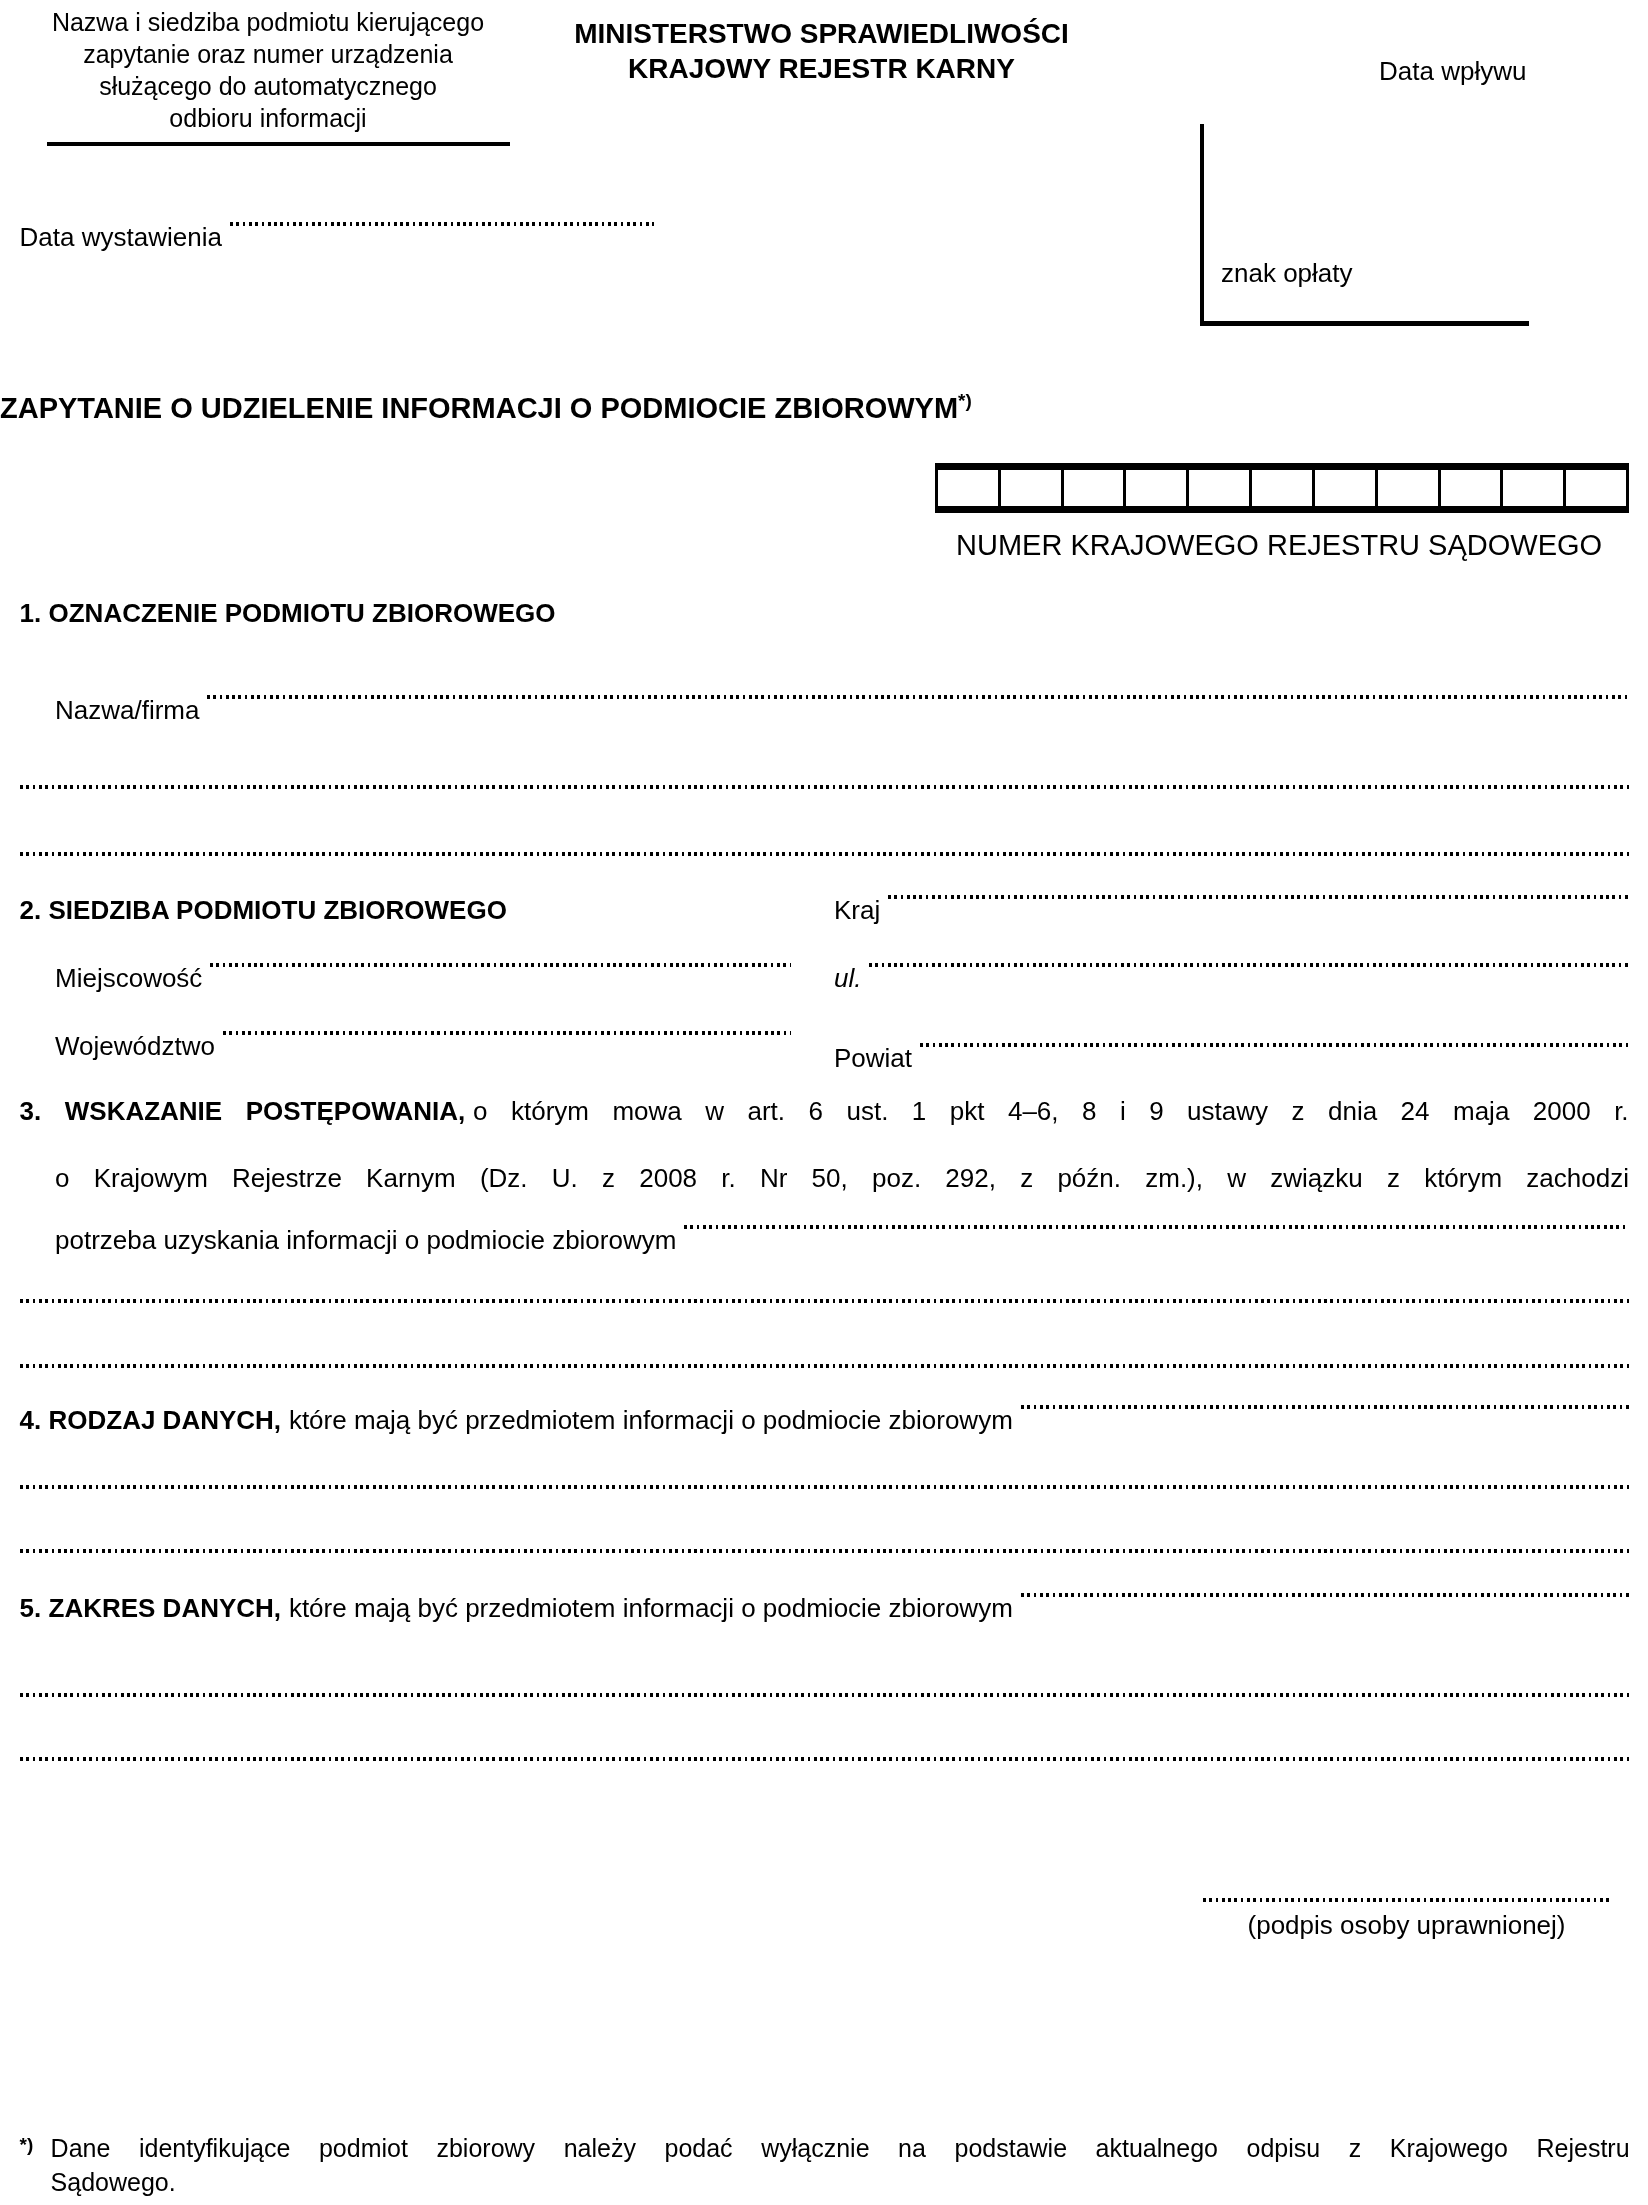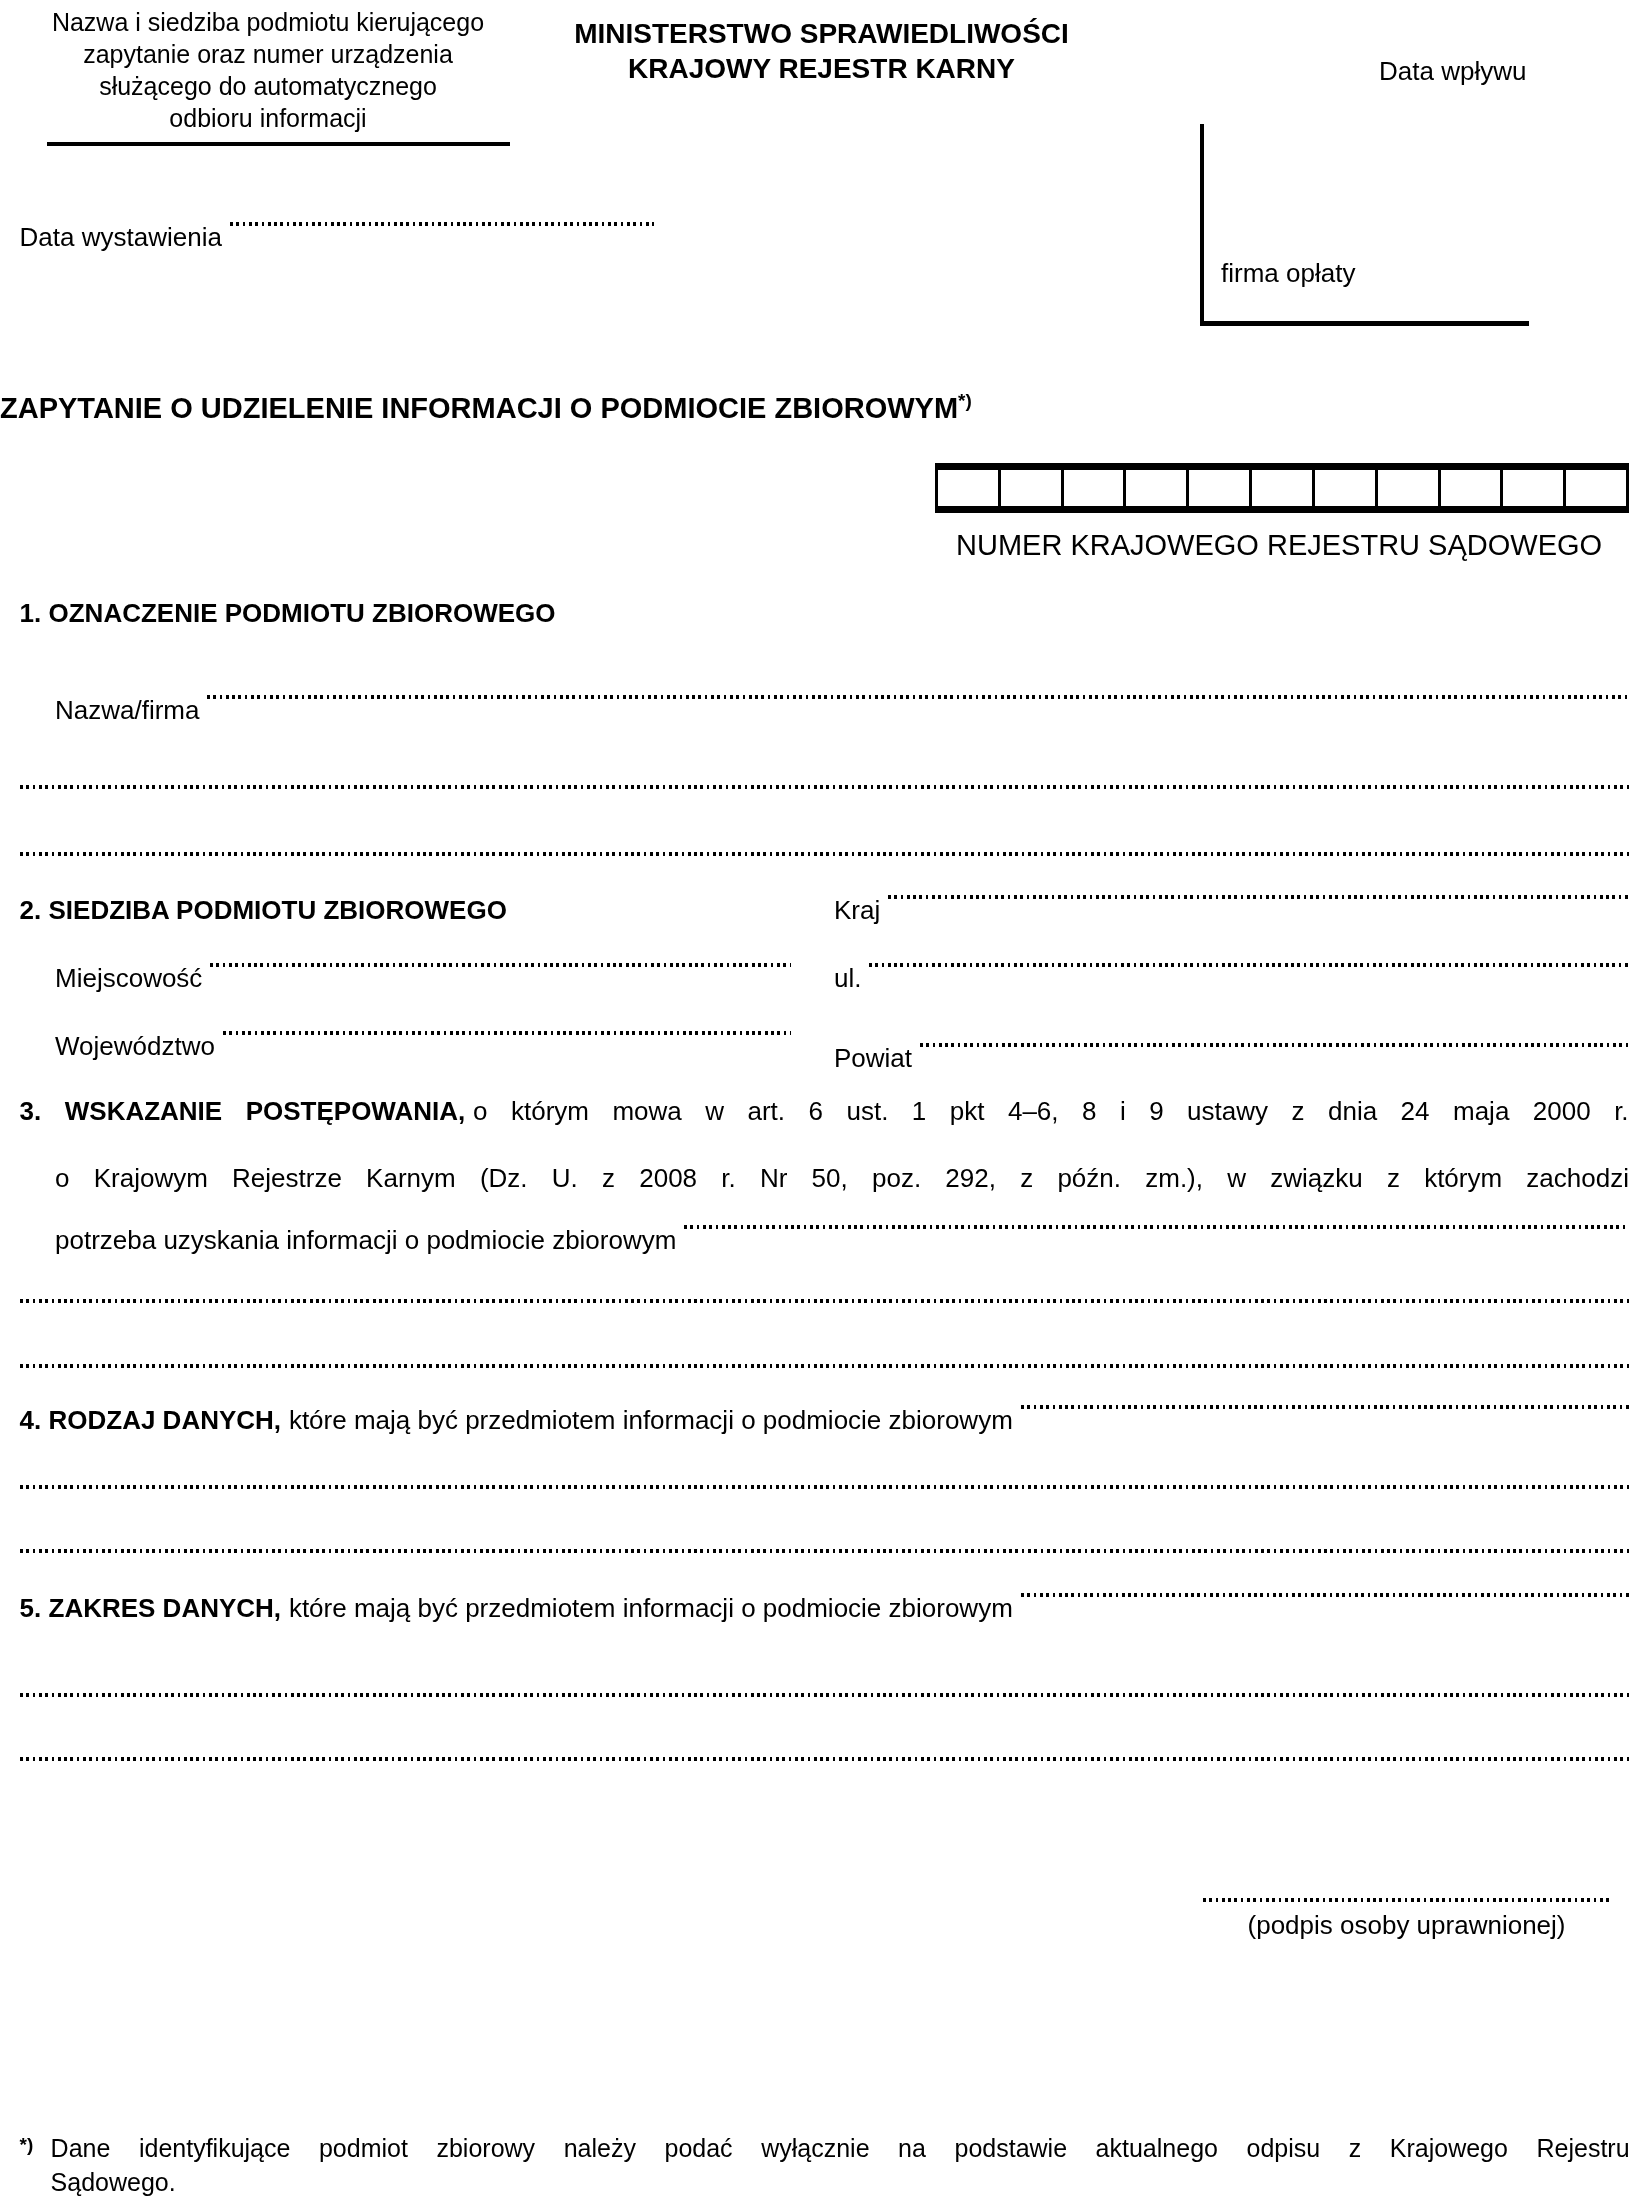--- a/index.html
+++ b/index.html
@@ -68,21 +68,21 @@
   <div class="abs sender-rule"></div>
 
   <div class="abs ministry">
     <div>MINISTERSTWO SPRAWIEDLIWOŚCI</div>
     <div>KRAJOWY REJESTR KARNY</div>
   </div>
 
   <div class="abs date-received">Data wpływu</div>
   <div class="abs fee-left"></div>
   <div class="abs fee-bottom"></div>
-  <div class="abs fee-label">firma opłaty</div>
+  <div class="abs fee-label">znak opłaty</div>
 
   <div class="fieldrow" style="left:19.6px; top:222px; width:634px;">
     <span>Data wystawienia</span>
     <span class="dots"></span>
   </div>
 
   <div class="abs form-title">
     <span>ZAPYTANIE O UDZIELENIE INFORMACJI O PODMIOCIE ZBIOROWYM</span><sup>*)</sup>
   </div>
 
@@ -111,21 +111,21 @@
 
   <div class="abs b" style="left:19.6px; top:895px; line-height:31px;">2. SIEDZIBA PODMIOTU ZBIOROWEGO</div>
   <div class="fieldrow" style="left:834px; top:895px; width:795px;">
     <span>Kraj</span>
     <span class="dots"></span>
   </div>
   <div class="fieldrow" style="left:55px; top:963px; width:736px;">
     <span>Miejscowość</span>
     <span class="dots"></span>
   </div>
-  <div class="fieldrow" style="left:834px; top:963px; width:795px;">
+  <div class="fieldrow" style="left:834px; top:963px; width:795px;font-style:italic;">
     <span>ul.</span>
     <span class="dots"></span>
   </div>
   <div class="fieldrow" style="left:55px; top:1031px; width:736px;">
     <span>Województwo</span>
     <span class="dots"></span>
   </div>
   <div class="fieldrow" style="left:834px; top:1031px; width:795px;margin-top:12px;">
     <span>Powiat</span>
     <span class="dots"></span>

